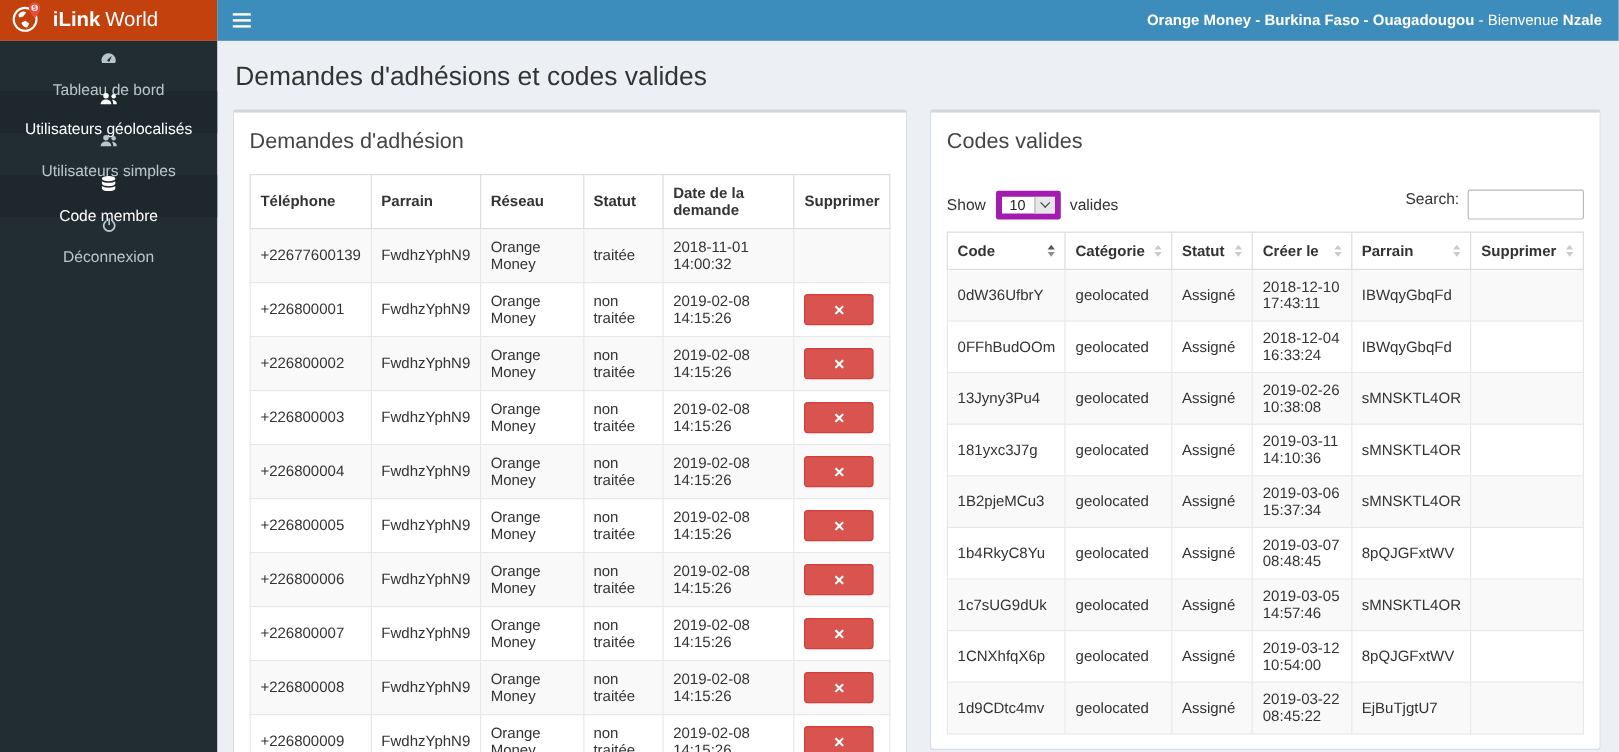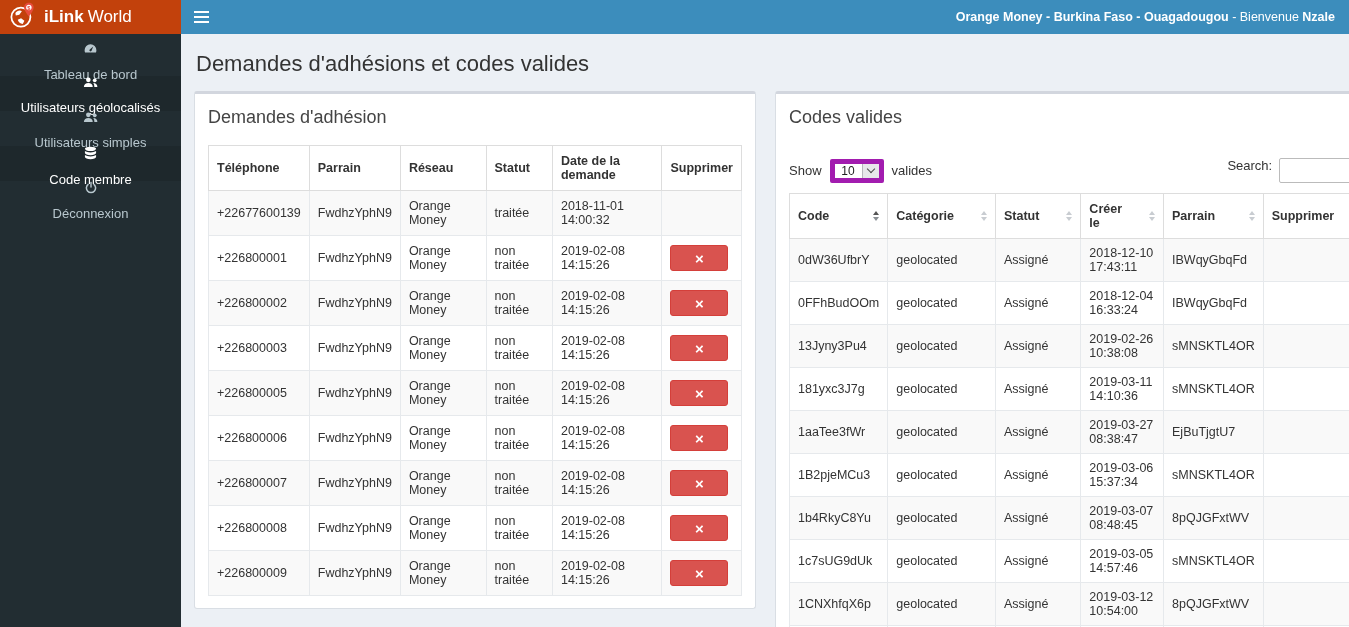--- a/index.html
+++ b/index.html
@@ -38,21 +38,21 @@
   
   .tbl{width:100%;border-collapse:collapse;font-size:12.5px;color:#333;}
   .tbl th,.tbl td{border:1px solid #e6e9ec;padding:8px;text-align:left;vertical-align:middle;}
   .tbl th{font-weight:700;border-color:#ddd;}
   .tbl tbody tr:nth-child(odd){background:#f9f9f9;}
   .lp .tbl{margin-top:17px;}
   .right-tbl td{padding:7px 8px;}
   .del-cell{text-align:center;padding:4px 8px;}
   .btn-del{background:#d9534f;border:1px solid #d43f3a;color:#fff;width:58px;height:26px;border-radius:3px;font-weight:700;font-size:15px;line-height:1;cursor:pointer;font-family:"Liberation Sans",sans-serif;}
 
-  .thi{display:flex;align-items:center;justify-content:space-between;gap:19px;}
+  .thi{display:flex;align-items:center;justify-content:space-between;}
   .sort{display:inline-flex;flex-direction:column;gap:2px;margin-left:8px;}
   .sort i{display:block;width:0;height:0;border-left:3.5px solid transparent;border-right:3.5px solid transparent;}
   .sort .up{border-bottom:4.5px solid #c8ccd1;}
   .sort .dn{border-top:4.5px solid #c8ccd1;}
   .sort.asc .up{border-bottom-color:#555;}
   .sort.asc .dn{border-top-color:#8a8f94;}
 
   
   .controls{display:flex;justify-content:space-between;align-items:center;margin:30px 0 10px;font-size:13px;color:#333;}
   .length{display:flex;align-items:center;gap:8px;}
@@ -196,20 +196,28 @@
               </tr>
               <tr>
                 <td>+226800003</td>
                 <td>FwdhzYphN9</td>
                 <td>Orange Money</td>
                 <td>non traitée</td>
                 <td>2019-02-08 14:15:26</td>
                 <td class="del-cell"><button class="btn-del">×</button></td>
               </tr>
               <tr>
+                <td>+226800004</td>
+                <td>FwdhzYphN9</td>
+                <td>Orange Money</td>
+                <td>non traitée</td>
+                <td>2019-02-08 14:15:26</td>
+                <td class="del-cell"><button class="btn-del">×</button></td>
+              </tr>
+              <tr>
                 <td>+226800005</td>
                 <td>FwdhzYphN9</td>
                 <td>Orange Money</td>
                 <td>non traitée</td>
                 <td>2019-02-08 14:15:26</td>
                 <td class="del-cell"><button class="btn-del">×</button></td>
               </tr>
               <tr>
                 <td>+226800006</td>
                 <td>FwdhzYphN9</td>
@@ -360,28 +368,20 @@
               </tr>
               <tr>
                 <td>181yxc3J7g</td>
                 <td>geolocated</td>
                 <td>Assigné</td>
                 <td>2019-03-11 14:10:36</td>
                 <td>sMNSKTL4OR</td>
                 <td></td>
               </tr>
               <tr>
-                <td>1aaTee3fWr</td>
-                <td>geolocated</td>
-                <td>Assigné</td>
-                <td>2019-03-27 08:38:47</td>
-                <td>EjBuTjgtU7</td>
-                <td></td>
-              </tr>
-              <tr>
                 <td>1B2pjeMCu3</td>
                 <td>geolocated</td>
                 <td>Assigné</td>
                 <td>2019-03-06 15:37:34</td>
                 <td>sMNSKTL4OR</td>
                 <td></td>
               </tr>
               <tr>
                 <td>1b4RkyC8Yu</td>
                 <td>geolocated</td>

